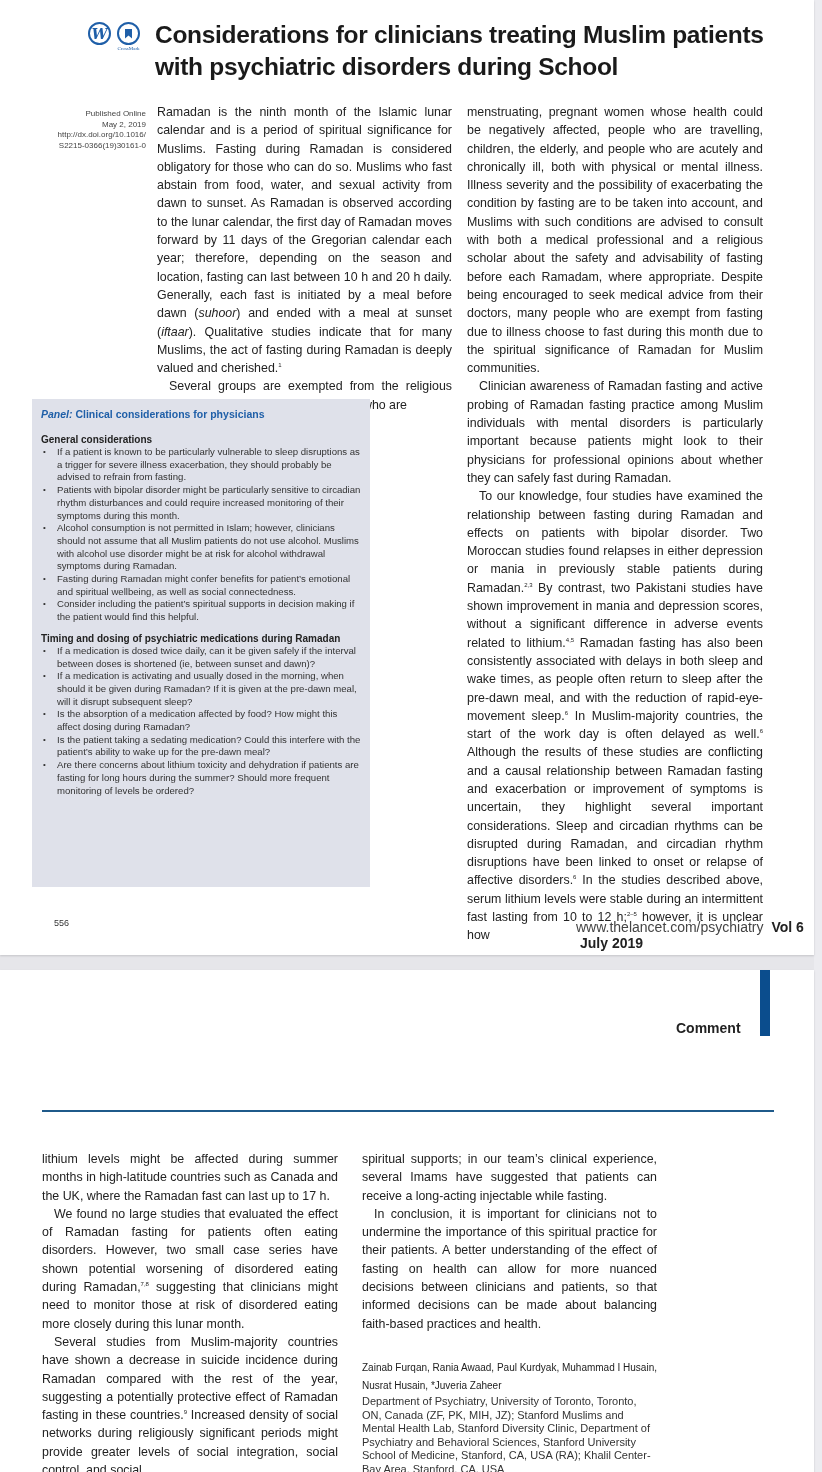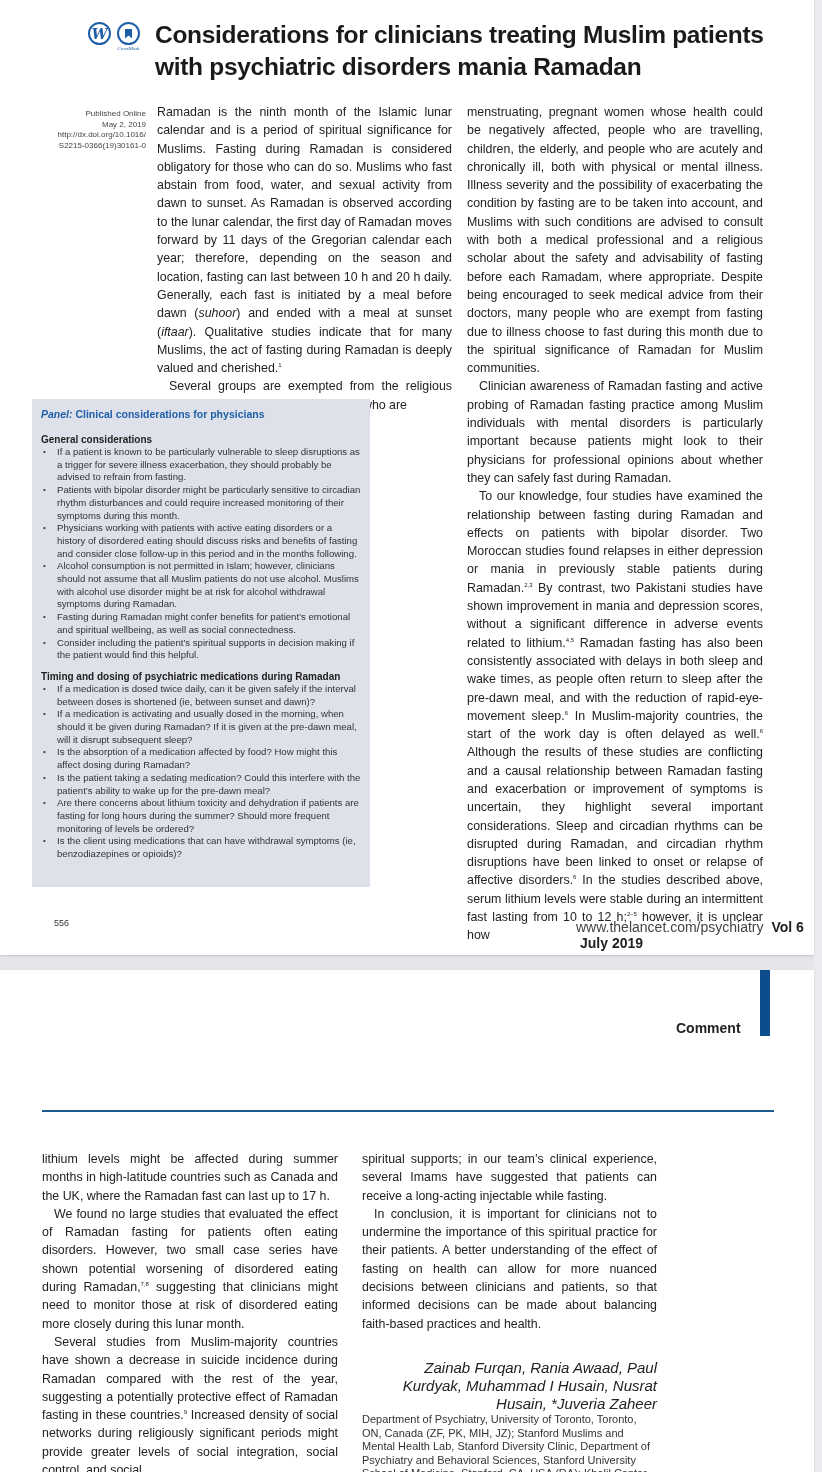--- a/index.html
+++ b/index.html
@@ -73,41 +73,41 @@
   .page-num { position: absolute; left: 30px; top: 918px; font-size: 9px; color: #333; padding-left: 24px; }
   .footer-right { position: absolute; left: 576px; top: 919px; font-size: 14px; color: #444; }
   .footer-right b { color: #222; margin-left: 4px; }
 
   
   .comment-label { position: absolute; left: 676px; top: 50px; font-size: 14px; font-weight: bold; color: #222; }
   .comment-bar { position: absolute; left: 760px; top: 0; width: 10px; height: 66px; background: #0b4d8d; }
   .rule { position: absolute; left: 42px; top: 140px; width: 732px; height: 2px; background: #1f5a8a; }
   #p2-left { left: 42px; top: 180px; width: 296px; }
   #p2-right { left: 354px; top: 180px; width: 295px; margin-left: 8px; }
-  .authors { margin-top: 26px !important; font-style: italic; font-size: 15px; line-height: 18px; text-align: right; }
+  .authors { margin-top: 26px !important; font-size: 10px; line-height: 18px; text-align: left; }
   .affil { font-size: 11px; line-height: 13.6px; text-align: left; color: #333; }
 </style>
 </head>
 <body>
 
 <div class="scroll-edge"></div>
 
 <div class="page" id="page1">
   <div class="logos">
     <div class="logo-circle">
         <span>W</span>
       </div>
     <div class="crossmark-wrap">
       <div class="logo-circle">
           <div class="bookmark"></div>
         </div>
       <div class="crossmark-label">CrossMark</div>
     </div>
   </div>
-  <h1 class="title">Considerations for clinicians treating Muslim patients with psychiatric disorders mania Ramadan</h1>
+  <h1 class="title">Considerations for clinicians treating Muslim patients with psychiatric disorders during School</h1>
 
   <div class="meta">
     <div>Published Online</div>
     <div>May 2, 2019</div>
     <div>http://dx.doi.org/10.1016/</div>
     <div>S2215-0366(19)30161-0</div>
   </div>
 
   <div class="col" id="p1-left">
     <p><span>Ramadan is the ninth month of the Islamic lunar calendar and is a period of spiritual significance for Muslims. Fasting during Ramadan is considered obligatory for those who can do so. Muslims who fast abstain from food, water, and sexual activity from dawn to sunset. As Ramadan is observed according to the lunar calendar, the first day of Ramadan moves forward by 11 days of the Gregorian calendar each year; therefore, depending on the season and location, fasting can last between 10 h and 20 h daily. Generally, each fast is initiated by a meal before dawn (</span><i>suhoor</i><span>) and ended with a meal at sunset (</span><i>iftaar</i><span>). Qualitative studies indicate that for many Muslims, the act of fasting during Ramadan is deeply valued and cherished.</span><sup>1</sup></p>
@@ -120,34 +120,32 @@
     <p class="indent"><span>To our knowledge, four studies have examined the relationship between fasting during Ramadan and effects on patients with bipolar disorder. Two Moroccan studies found relapses in either depression or mania in previously stable patients during Ramadan.</span><sup>2,3</sup><span> By contrast, two Pakistani studies have shown improvement in mania and depression scores, without a significant difference in adverse events related to lithium.</span><sup>4,5</sup><span> Ramadan fasting has also been consistently associated with delays in both sleep and wake times, as people often return to sleep after the pre-dawn meal, and with the reduction of rapid-eye-movement sleep.</span><sup>6</sup><span> In Muslim-majority countries, the start of the work day is often delayed as well.</span><sup>6</sup><span> Although the results of these studies are conflicting and a causal relationship between Ramadan fasting and exacerbation or improvement of symptoms is uncertain, they highlight several important considerations. Sleep and circadian rhythms can be disrupted during Ramadan, and circadian rhythm disruptions have been linked to onset or relapse of affective disorders.</span><sup>6</sup><span> In the studies described above, serum lithium levels were stable during an intermittent fast lasting from 10 to 12 h;</span><sup>2–5</sup><span> however, it is unclear how</span></p>
   </div>
 
   <div class="panel">
     <div class="panel-title"><i>Panel:</i><span> Clinical considerations for physicians</span></div>
 
     <div class="panel-heading">General considerations</div>
     <ul>
       <li>If a patient is known to be particularly vulnerable to sleep disruptions as a trigger for severe illness exacerbation, they should probably be advised to refrain from fasting.</li>
       <li>Patients with bipolar disorder might be particularly sensitive to circadian rhythm disturbances and could require increased monitoring of their symptoms during this month.</li>
-      <li>Physicians working with patients with active eating disorders or a history of disordered eating should discuss risks and benefits of fasting and consider close follow-up in this period and in the months following.</li>
       <li>Alcohol consumption is not permitted in Islam; however, clinicians should not assume that all Muslim patients do not use alcohol. Muslims with alcohol use disorder might be at risk for alcohol withdrawal symptoms during Ramadan.</li>
       <li>Fasting during Ramadan might confer benefits for patient’s emotional and spiritual wellbeing, as well as social connectedness.</li>
       <li>Consider including the patient’s spiritual supports in decision making if the patient would find this helpful.</li>
     </ul>
 
     <div class="panel-heading">Timing and dosing of psychiatric medications during Ramadan</div>
     <ul>
       <li>If a medication is dosed twice daily, can it be given safely if the interval between doses is shortened (ie, between sunset and dawn)?</li>
       <li>If a medication is activating and usually dosed in the morning, when should it be given during Ramadan? If it is given at the pre-dawn meal, will it disrupt subsequent sleep?</li>
       <li>Is the absorption of a medication affected by food? How might this affect dosing during Ramadan?</li>
       <li>Is the patient taking a sedating medication? Could this interfere with the patient’s ability to wake up for the pre-dawn meal?</li>
       <li>Are there concerns about lithium toxicity and dehydration if patients are fasting for long hours during the summer? Should more frequent monitoring of levels be ordered?</li>
-      <li>Is the client using medications that can have withdrawal symptoms (ie, benzodiazepines or opioids)?</li>
     </ul>
   </div>
 
   <div class="page-num">556</div>
   <div class="footer-right">
     <span>www.thelancet.com/psychiatry</span>
     <b>Vol 6</b>
     <b>July 2019</b>
   </div>
 </div>

